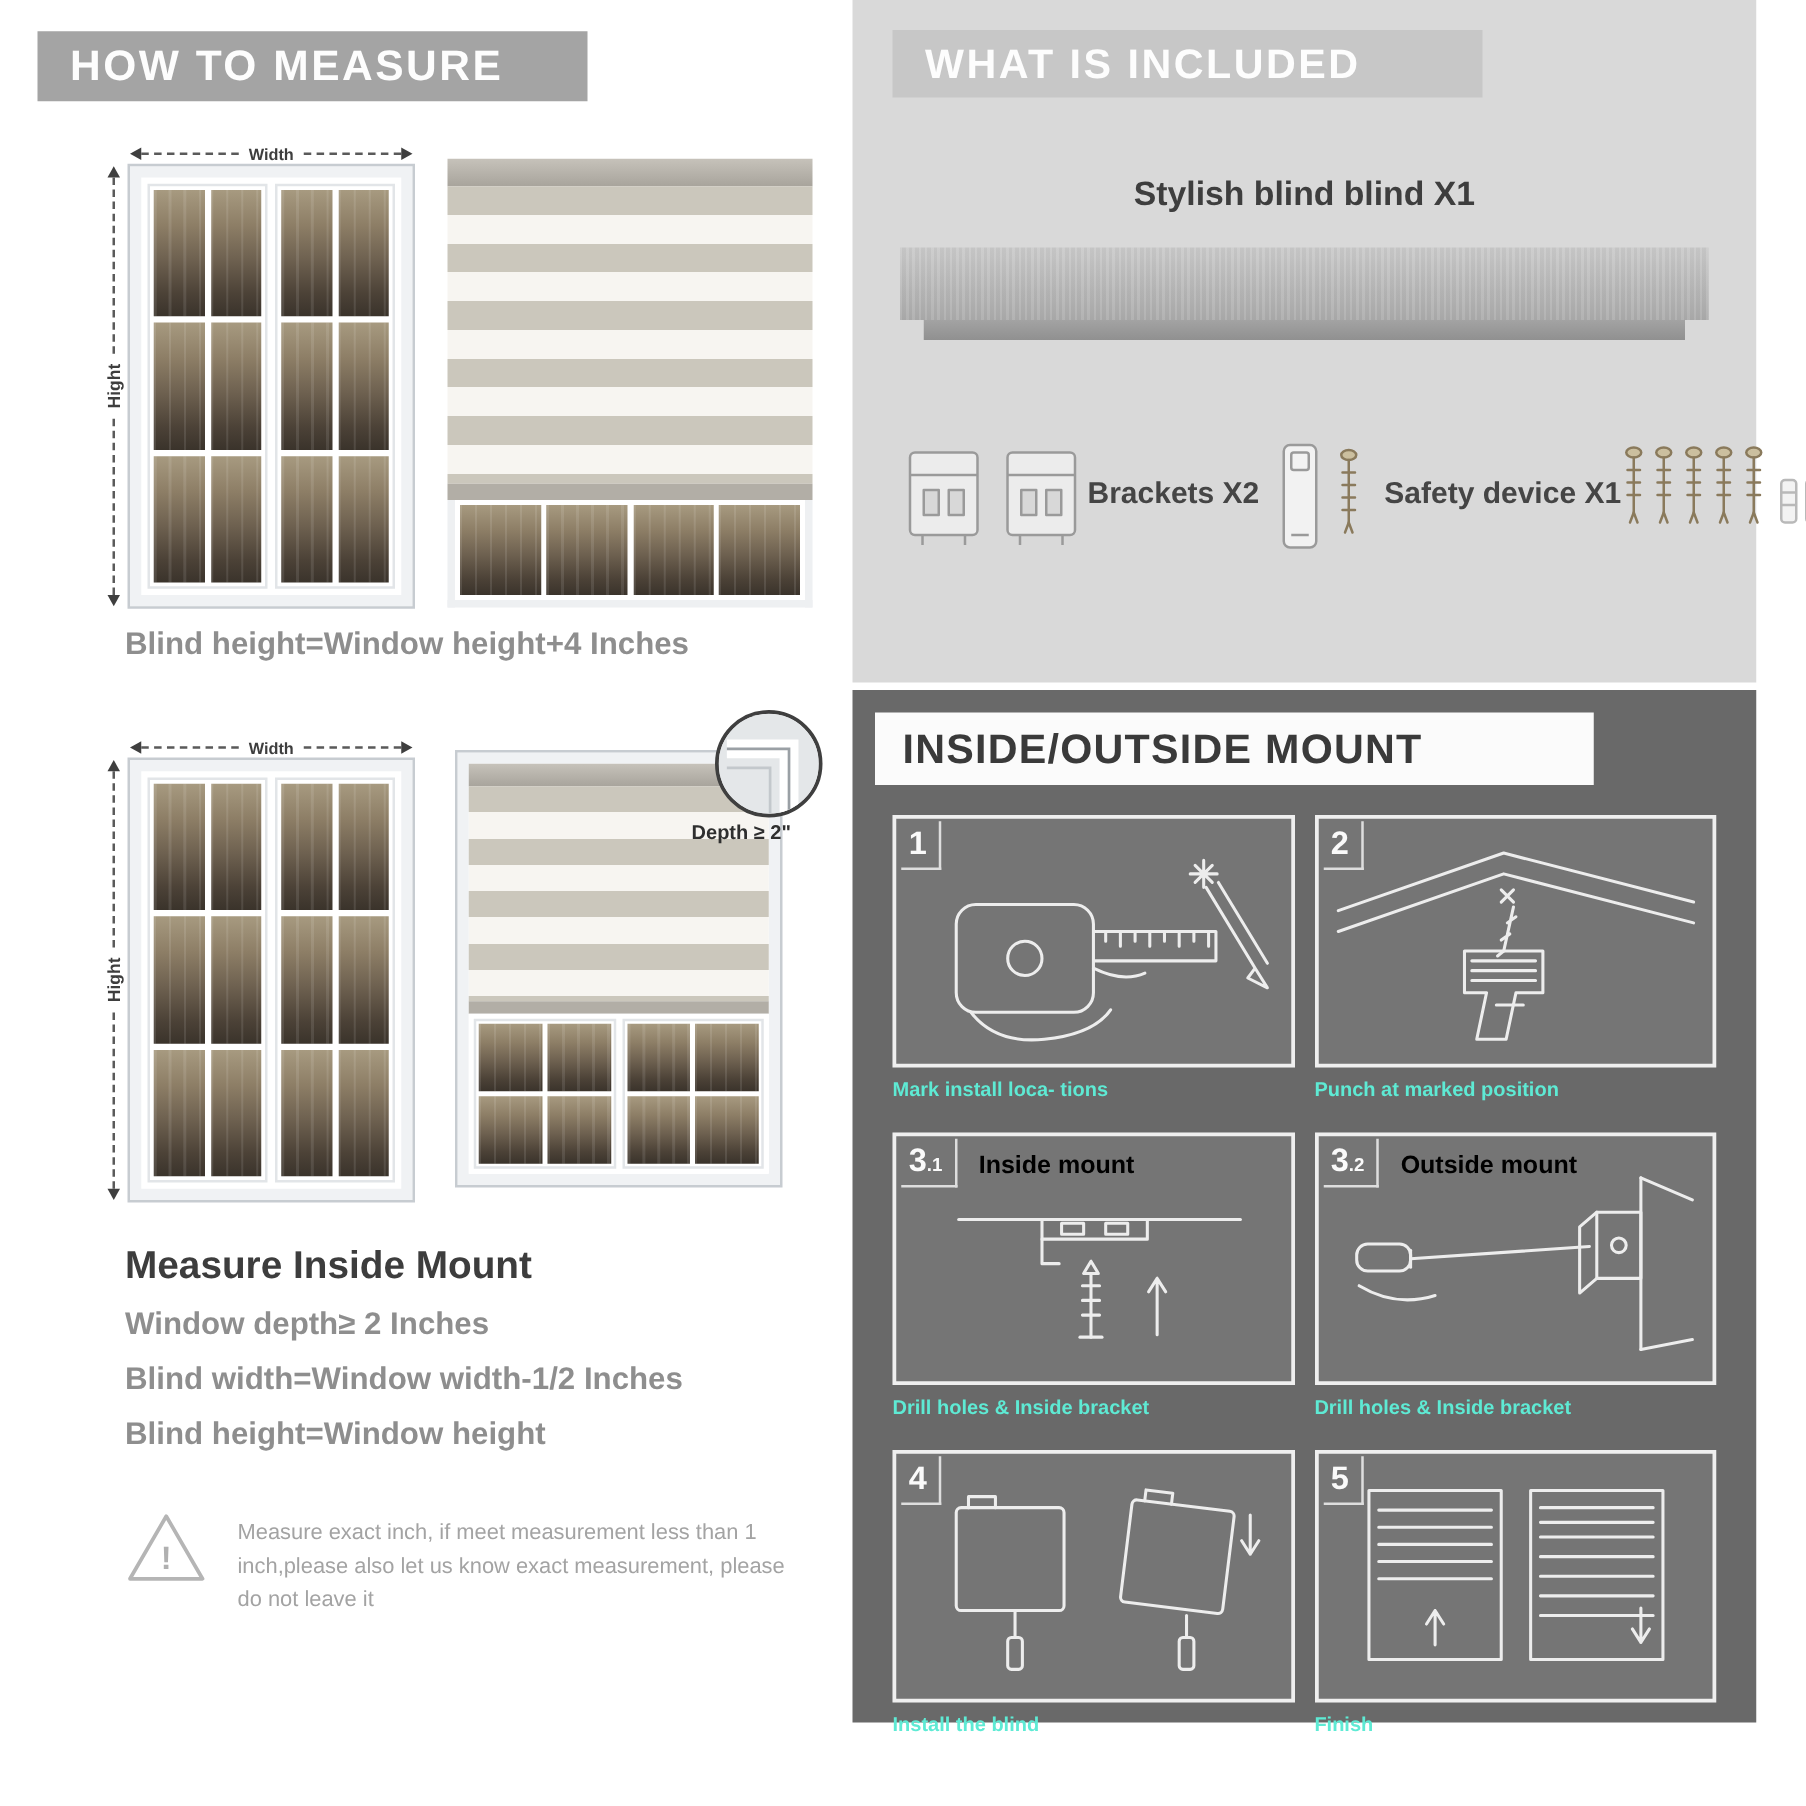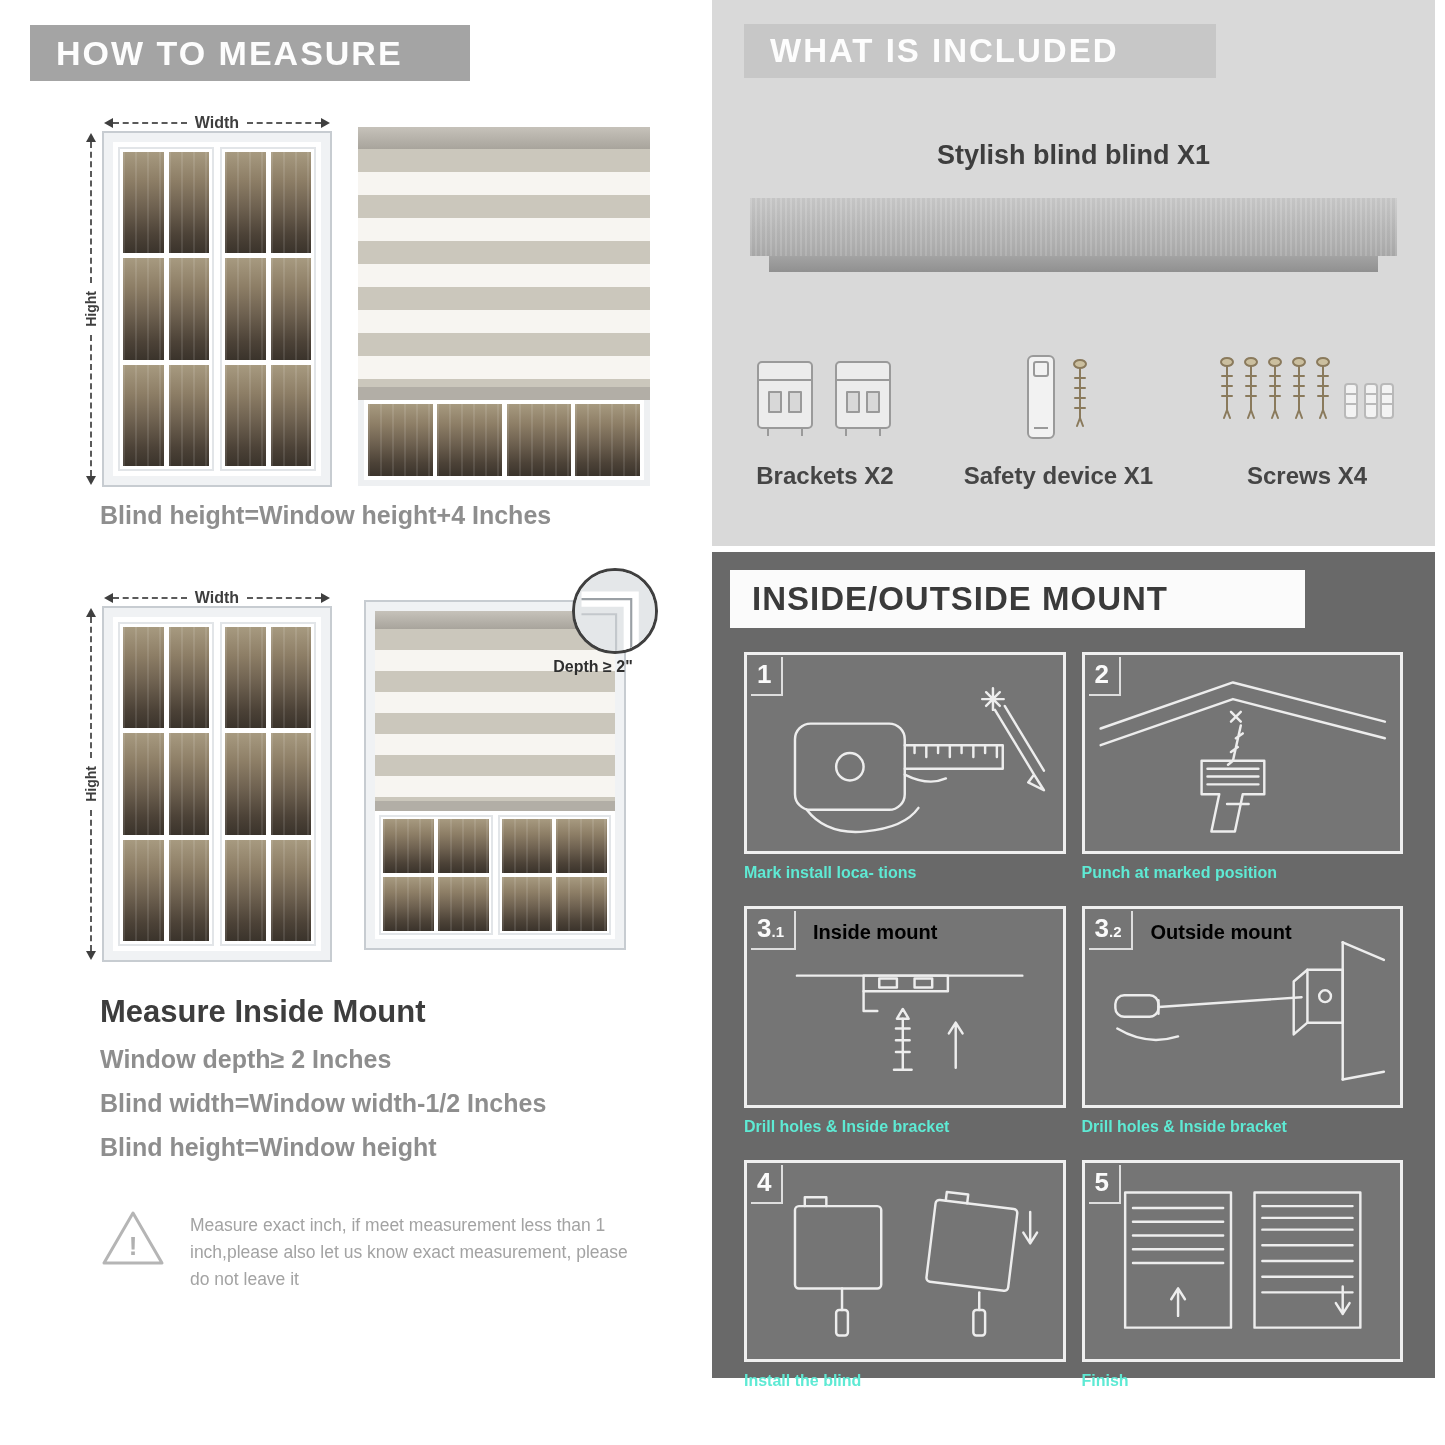--- a/index.html
+++ b/index.html
@@ -17,21 +17,21 @@
   .winfig{display:flex;flex-direction:column;width:252px}
   .warrow{display:flex;align-items:center;height:20px;margin-left:26px;width:226px;box-sizing:border-box}
   .winbody{display:flex}
   .harrow{display:flex;flex-direction:column;align-items:center;width:26px;height:352px}
   .dash-h{flex:1;border-top:2px dashed #5a5a5a;height:0}
   .dash-v{flex:1;border-left:2px dashed #5a5a5a;width:0}
   .tri-l{width:0;height:0;border-top:5px solid transparent;border-bottom:5px solid transparent;border-right:9px solid #3f3f3f}
   .tri-r{width:0;height:0;border-top:5px solid transparent;border-bottom:5px solid transparent;border-left:9px solid #3f3f3f}
   .tri-u{width:0;height:0;border-left:5px solid transparent;border-right:5px solid transparent;border-bottom:9px solid #3f3f3f}
   .tri-d{width:0;height:0;border-left:5px solid transparent;border-right:5px solid transparent;border-top:9px solid #3f3f3f}
-  .albl{font-size:16px;font-weight:bold;color:#3e3e3e;padding:0 8px;white-space:nowrap}
+  .albl{font-size:13px;font-weight:bold;color:#3e3e3e;padding:0 8px;white-space:nowrap}
   .vlbl{writing-mode:vertical-rl;transform:rotate(180deg);font-size:14px;font-weight:bold;color:#3e3e3e;padding:8px 0}
   .window{width:226px;height:352px;box-sizing:border-box;border:9px solid #f0f2f4;outline:2px solid #c7ccd1;
           background:#fff;display:flex;gap:6px;padding:5px}
   .sash{flex:1;display:grid;grid-template-rows:repeat(3,1fr);grid-template-columns:repeat(2,1fr);gap:5px;
         border:2px solid #e2e5e8;padding:3px;background:#fff}
   .pane{background-image:repeating-linear-gradient(90deg,rgba(255,255,255,.10) 0 2px,rgba(0,0,0,0) 2px 12px),
         linear-gradient(180deg,#a79a80 0%,#8d7e66 28%,#6e6150 55%,#4c4237 82%,#3a332b 100%)}
   .blindfig{width:292px;margin-left:28px;margin-top:14px}
   .cassette{height:22px;background:linear-gradient(180deg,#c6c2ba,#a8a49c)}
   .stripes{height:238px;background:repeating-linear-gradient(180deg,#cbc7bc 0 23px,#f7f5f1 23px 46px)}
@@ -49,32 +49,32 @@
   .depthcircle{position:absolute;top:-34px;right:-34px;width:80px;height:80px;border-radius:50%;
                border:3px solid #3f3f3f;background:#eceeef;overflow:hidden}
   .depthlbl{position:absolute;top:56px;right:-44px;width:150px;text-align:center;font-size:16px;
             font-weight:bold;color:#2f2f2f}
   .sectitle{margin:34px 0 0 100px;font-size:31px;font-weight:bold;color:#3d3d3d}
   .secline{margin:15px 0 0 100px;font-size:25px;font-weight:bold;color:#8e8e8e}
   .warnrow{display:flex;margin:46px 0 0 100px;align-items:flex-start;gap:24px}
   .warntext{width:452px;font-size:17.5px;color:#a3a3a3;line-height:1.55;margin-top:4px}
 
   
-  .right{position:absolute;left:712px;top:0;width:723px;height:1445px}
+  .right{position:absolute;left:682px;top:0;width:723px;height:1445px}
   .included{position:absolute;top:0;left:0;width:723px;height:546px;background:#d9d9d9}
   .rheader{position:absolute;top:24px;left:32px;width:472px;height:54px;background:#c7c7c7;color:#fdfdfd;
            font-size:33px;font-weight:bold;letter-spacing:2px;display:flex;align-items:center;
            padding-left:26px;box-sizing:border-box}
   .product{position:absolute;top:140px;width:100%;text-align:center;font-size:27px;font-weight:bold;color:#3e3e3e}
   .headrail{position:absolute;top:198px;left:38px;right:38px}
   .hr-main{height:58px;background-image:repeating-linear-gradient(90deg,rgba(255,255,255,.10) 0 2px,rgba(0,0,0,.02) 2px 5px),
            linear-gradient(180deg,#c9c9c9,#aaaaaa)}
   .hr-lip{height:16px;width:94%;margin:0 auto;background:linear-gradient(180deg,#a3a3a3,#909090)}
   .items{position:absolute;left:38px;right:38px;top:328px;display:flex;justify-content:space-between}
-  .item{display:flex;flex-direction:column;align-items:center}
+  .item{display:flex;flex-direction:row;align-items:center}
   .item .icon{height:118px;display:flex;align-items:flex-end}
   .itemlbl{margin-top:16px;font-size:24px;font-weight:bold;color:#454545;white-space:nowrap}
 
   .mount{position:absolute;top:552px;left:0;width:723px;height:826px;background:#696969}
   .mheader{margin:18px 0 0 18px;width:575px;height:58px;background:#fbfbfb;color:#3a3a3a;font-size:33px;
            font-weight:bold;letter-spacing:1px;display:flex;align-items:center;padding-left:22px;box-sizing:border-box}
   .steps{display:grid;grid-template-columns:1fr 1fr;column-gap:16px;row-gap:24px;margin:24px 32px 0}
   .panel{position:relative;height:202px;background:#757575;border:3px solid #efefef;box-sizing:border-box}
   .panel svg{position:absolute;inset:0;width:100%;height:100%}
   .pnum{position:absolute;top:2px;left:4px;color:#fafafa;font-weight:bold;font-size:26px;

